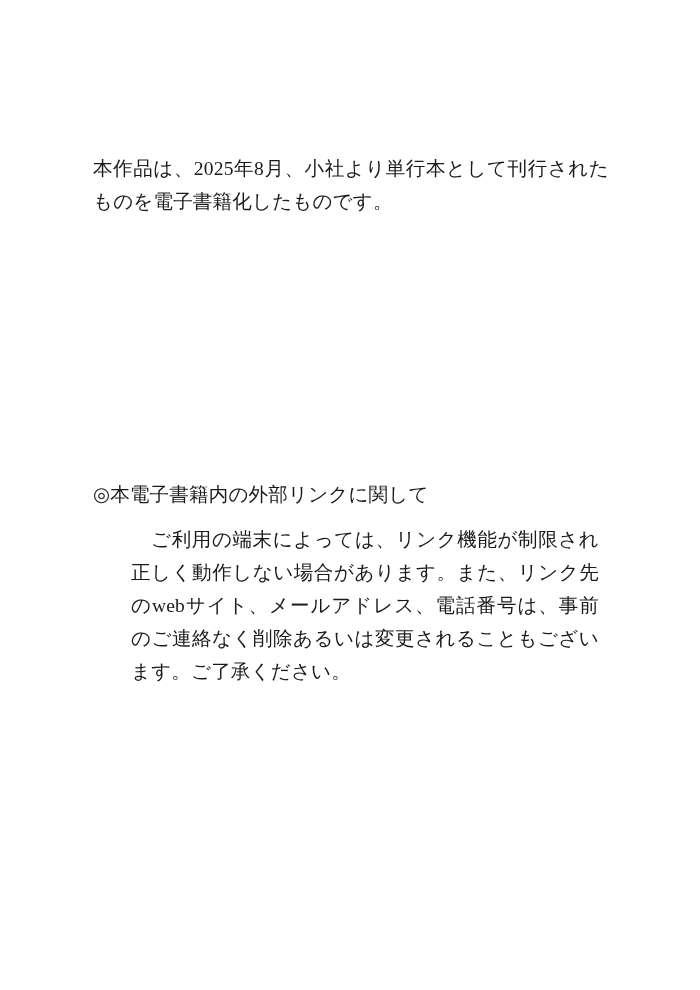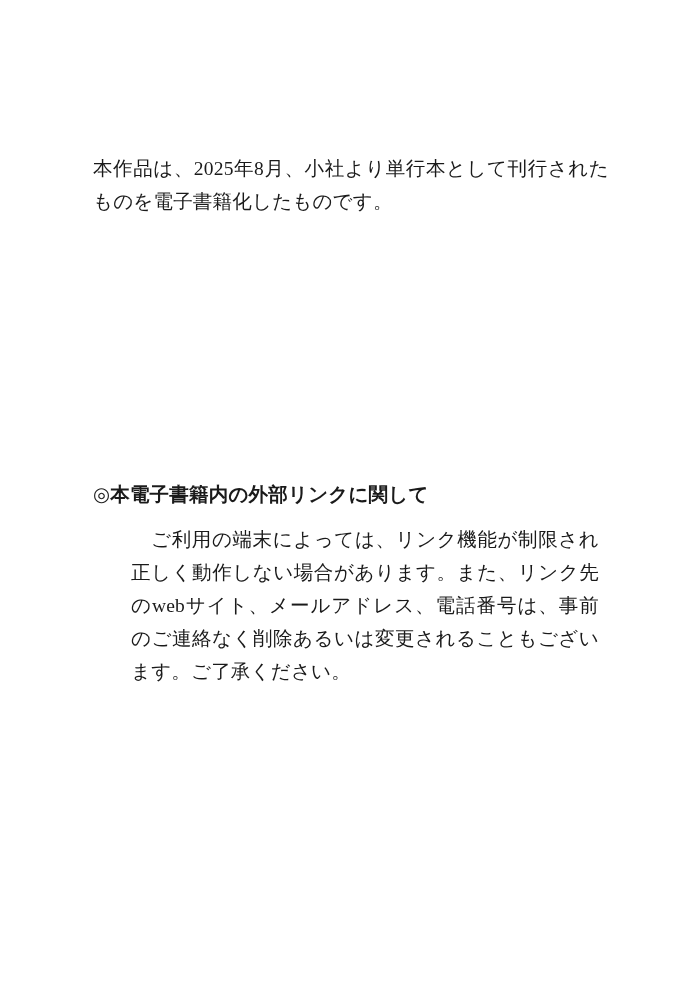--- a/index.html
+++ b/index.html
@@ -45,21 +45,21 @@
     left: 93px;
     top: 478px;
     width: 518px;
   }
 
   .notice-heading {
     font-size: 19.5px;
     line-height: 33px;
     letter-spacing: 0.2px;
     margin: 0 0 3px 0;
-    font-weight: 700;
+    font-weight: 400;
     white-space: pre-wrap;
   }
 
   .notice-body {
     margin: 12px;
     padding-left: 26px;
     font-size: 19.5px;
     line-height: 33px;
     letter-spacing: 0.2px;
     text-align: justify;

